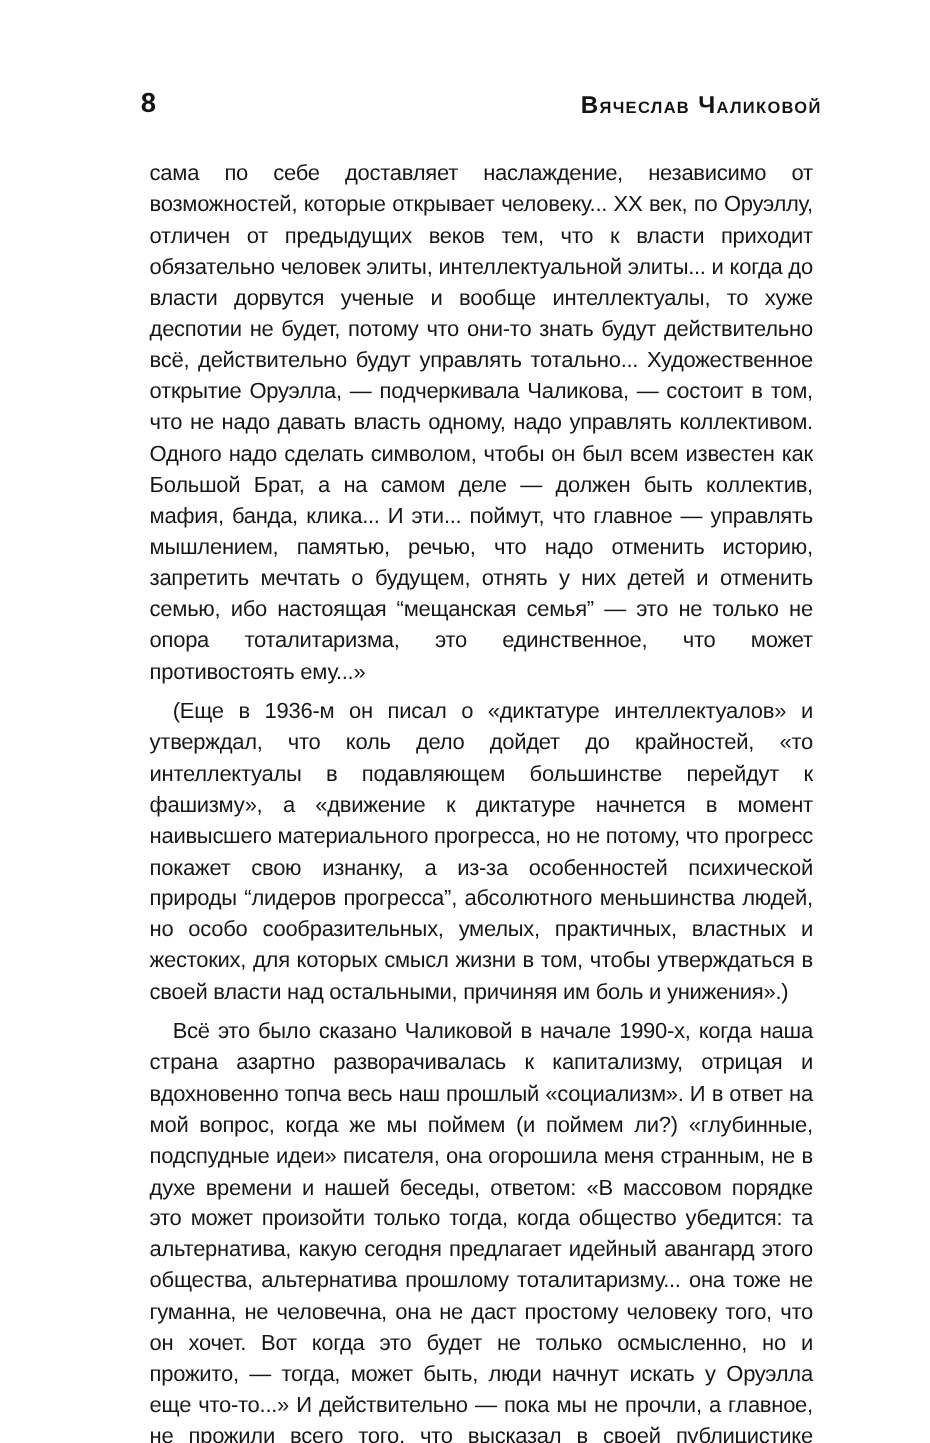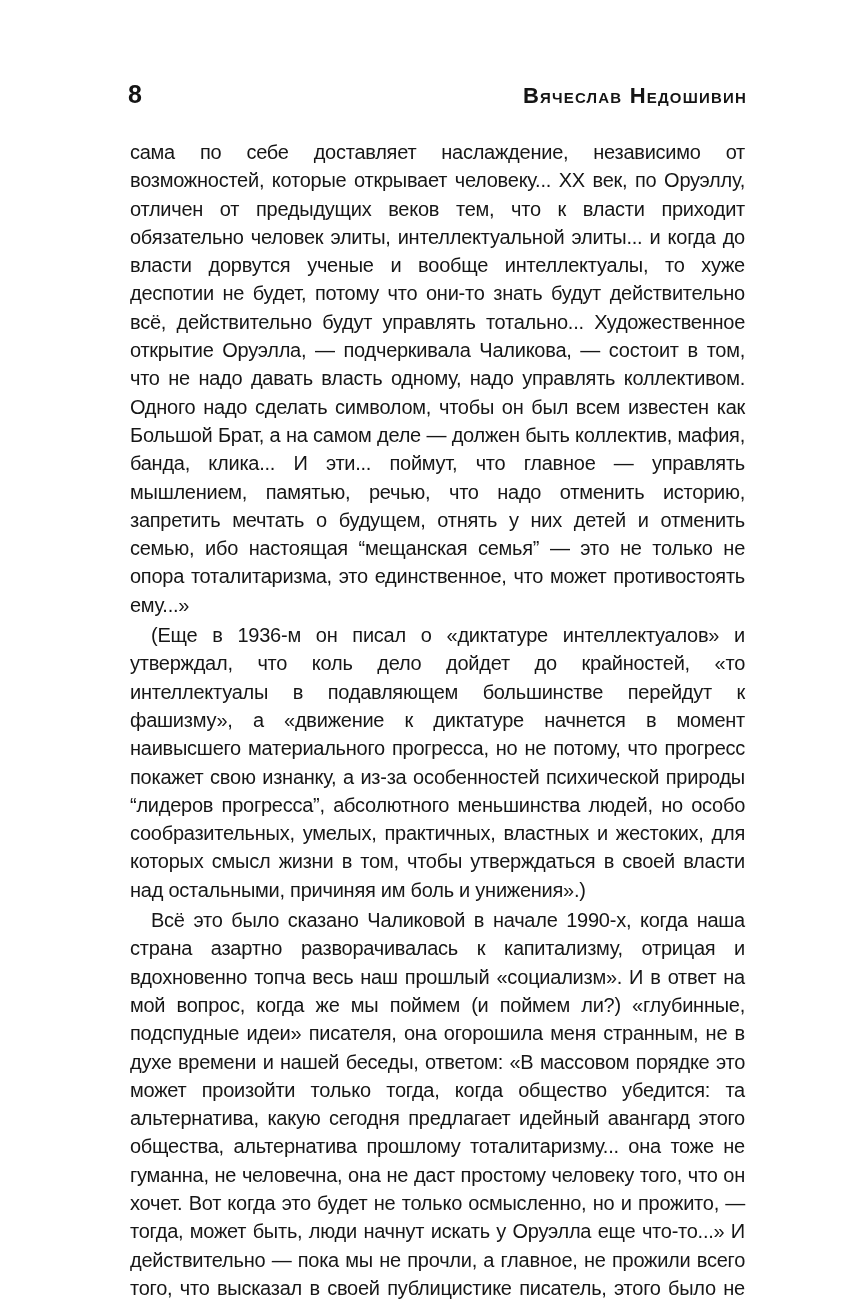--- a/index.html
+++ b/index.html
@@ -48,37 +48,37 @@
     font-family: "Liberation Sans", sans-serif;
     font-size: 20px;
     line-height: 28.3px;
     letter-spacing: -0.25px;
     text-align: justify;
     color: #161616;
     hyphens: auto;
     -webkit-hyphens: auto;
   }
   .page-text p {
-    margin: 2px;
+    margin: 8px;
     padding: 0;
   }
   .page-text p.indent {
     text-indent: 21px;
   }
   .italic {
   }
 </style>
 </head>
 <body>
 
 <div class="page">
 
   <div class="page-header">
     <span class="page-number">8</span>
-    <span class="running-head">Вячеслав Недошивин</span>
+    <span class="running-head">Вячеслав Чаликовой</span>
   </div>
 
   <div class="page-text">
     <p><span>сама по себе доставляет наслаждение, независимо от возможностей, которые открывает человеку... XX век, по Оруэллу, отличен от предыдущих веков тем, что к власти приходит обязательно человек элиты, интеллектуальной элиты... и когда до власти дорвутся ученые и вообще интеллектуалы, то хуже деспотии не будет, потому что они-то знать будут действительно всё, действительно будут управлять тотально... Художественное открытие Оруэлла, — подчеркивала Чаликова, — состоит в том, что не надо давать власть одному, надо управлять коллективом. Одного надо сделать символом, чтобы он был всем известен как Большой Брат, а на самом деле — должен быть коллектив, мафия, банда, клика... И эти... поймут, что главное — управлять мышлением, памятью, речью, что надо отменить историю, запретить мечтать о будущем, отнять у них детей и отменить семью, ибо настоящая “мещанская семья” — это не только не опора тоталитаризма, это единственное, что может противостоять ему...»</span></p>
     <p class="indent"><span>(Еще в 1936-м он писал о «диктатуре интеллектуалов» и утверждал, что коль дело дойдет до крайностей, «то интеллектуалы в подавляющем большинстве перейдут к фашизму», а «движение к диктатуре начнется в момент наивысшего материального прогресса, но не потому, что прогресс покажет свою изнанку, а из-за особенностей психической природы “лидеров прогресса”, абсолютного меньшинства людей, но особо сообразительных, умелых, практичных, властных и жестоких, для которых смысл жизни в том, чтобы утверждаться в своей власти над остальными, причиняя им боль и унижения».)</span></p>
     <p class="indent"><span>Всё это было сказано Чаликовой в начале 1990-х, когда наша страна азартно разворачивалась к капитализму, отрицая и вдохновенно топча весь наш прошлый «социализм». И в ответ на мой вопрос, когда же мы поймем (и поймем ли?) «глубинные, подспудные идеи» писателя, она огорошила меня странным, не в духе времени и нашей беседы, ответом: «В массовом порядке это может произойти только тогда, когда общество убедится: та альтернатива, какую сегодня предлагает идейный авангард этого общества, альтернатива прошлому тоталитаризму... она тоже не гуманна, не человечна, она не даст простому человеку того, что он хочет. Вот когда это будет не только осмысленно, но и </span><span class="italic">прожито</span><span>, — тогда, может быть, люди начнут искать у Оруэлла еще что-то...» И действительно — пока мы не прочли, а главное, не прожили всего того, что высказал в своей публицистике писатель, этого было не понять.</span></p>
   </div>
 
 </div>
 

